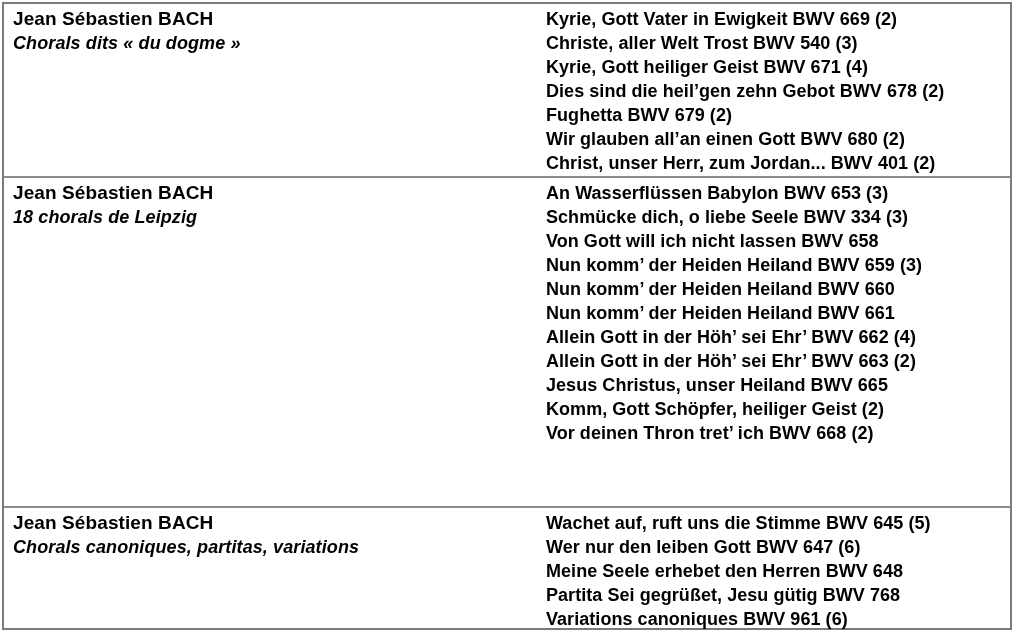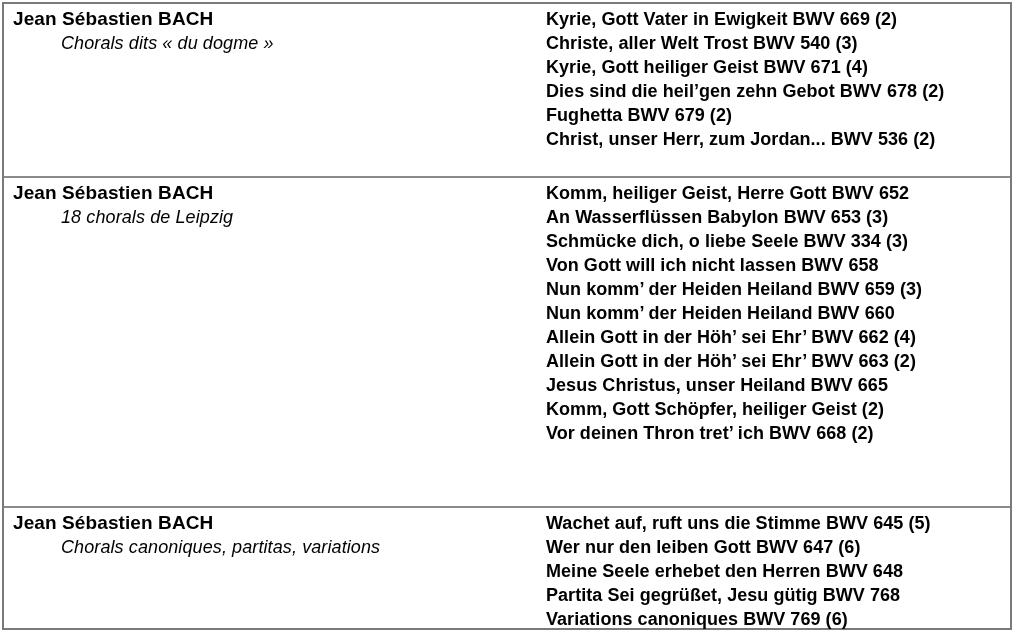--- a/index.html
+++ b/index.html
@@ -53,26 +53,25 @@
 
   .composer {
     font-size: 19px;
     font-weight: bold;
     line-height: 24px;
     letter-spacing: 0.1px;
     white-space: nowrap;
   }
   .collection {
     font-size: 18px;
-    font-weight: normal;
+    font-weight: bold;
     font-style: italic;
     line-height: 24px;
     letter-spacing: 0.1px;
     white-space: nowrap;
-    margin-left: 48px;
   }
 
   .cell-accent {
     box-sizing: border-box;
     width: 74px;
     flex: 0 0 74px;
     border-left: 1px solid #c9cdce;
     border-right: 1px solid #c9cdce;
     background: #00c0f3;
   }
@@ -102,53 +101,54 @@
       <div class="composer">Jean Sébastien BACH</div>
       <div class="collection">Chorals dits « du dogme »</div>
     </div>
     <div class="cell-accent"></div>
     <div class="cell-works">
       <div class="work">Kyrie, Gott Vater in Ewigkeit BWV 669 (2)</div>
       <div class="work">Christe, aller Welt Trost BWV 540 (3)</div>
       <div class="work">Kyrie, Gott heiliger Geist BWV 671 (4)</div>
       <div class="work">Dies sind die heil’gen zehn Gebot BWV 678 (2)</div>
       <div class="work">Fughetta BWV 679 (2)</div>
-      <div class="work">Christ, unser Herr, zum Jordan... BWV 536 (2)</div>
+      <div class="work">Wir glauben all’an einen Gott BWV 680 (2)</div>
+      <div class="work">Christ, unser Herr, zum Jordan... BWV 401 (2)</div>
     </div>
   </div>
 
   <div class="row row-leipzig">
     <div class="cell-title">
       <div class="composer">Jean Sébastien BACH</div>
       <div class="collection">18 chorals de Leipzig</div>
     </div>
     <div class="cell-accent"></div>
     <div class="cell-works">
-      <div class="work">Komm, heiliger Geist, Herre Gott BWV 652</div>
       <div class="work">An Wasserflüssen Babylon BWV 653 (3)</div>
       <div class="work">Schmücke dich, o liebe Seele BWV 334 (3)</div>
       <div class="work">Von Gott will ich nicht lassen BWV 658</div>
       <div class="work">Nun komm’ der Heiden Heiland BWV 659 (3)</div>
       <div class="work">Nun komm’ der Heiden Heiland BWV 660</div>
+      <div class="work">Nun komm’ der Heiden Heiland BWV 661</div>
       <div class="work">Allein Gott in der Höh’ sei Ehr’ BWV 662 (4)</div>
       <div class="work">Allein Gott in der Höh’ sei Ehr’ BWV 663 (2)</div>
       <div class="work">Jesus Christus, unser Heiland BWV 665</div>
       <div class="work">Komm, Gott Schöpfer, heiliger Geist (2)</div>
       <div class="work">Vor deinen Thron tret’ ich BWV 668 (2)</div>
     </div>
   </div>
 
   <div class="row row-transcr">
     <div class="cell-title">
       <div class="composer">Jean Sébastien BACH</div>
       <div class="collection">Chorals canoniques, partitas, variations</div>
     </div>
     <div class="cell-accent"></div>
     <div class="cell-works">
       <div class="work">Wachet auf, ruft uns die Stimme BWV 645 (5)</div>
       <div class="work">Wer nur den leiben Gott BWV 647 (6)</div>
       <div class="work">Meine Seele erhebet den Herren BWV 648</div>
       <div class="work">Partita Sei gegrüßet, Jesu gütig BWV 768</div>
-      <div class="work">Variations canoniques BWV 769 (6)</div>
+      <div class="work">Variations canoniques BWV 961 (6)</div>
     </div>
   </div>
 
 </div>
 
 </body></html>

